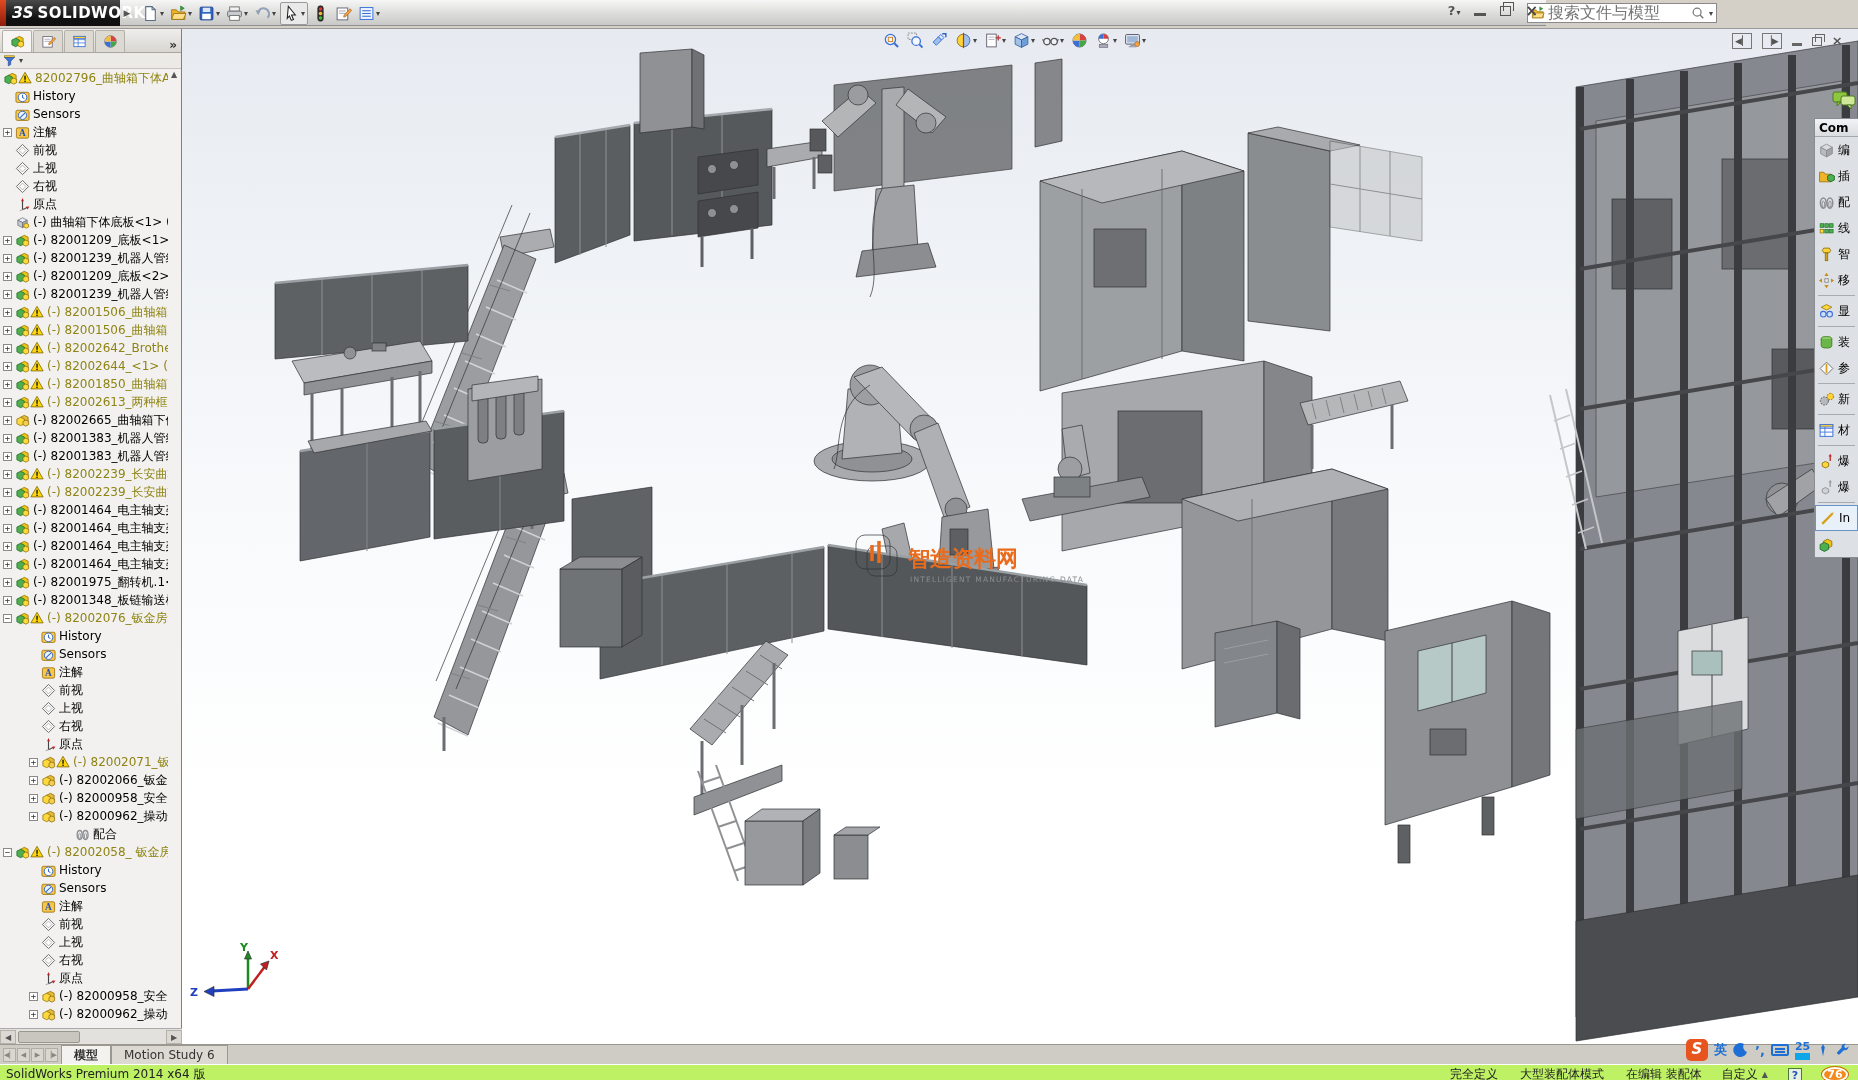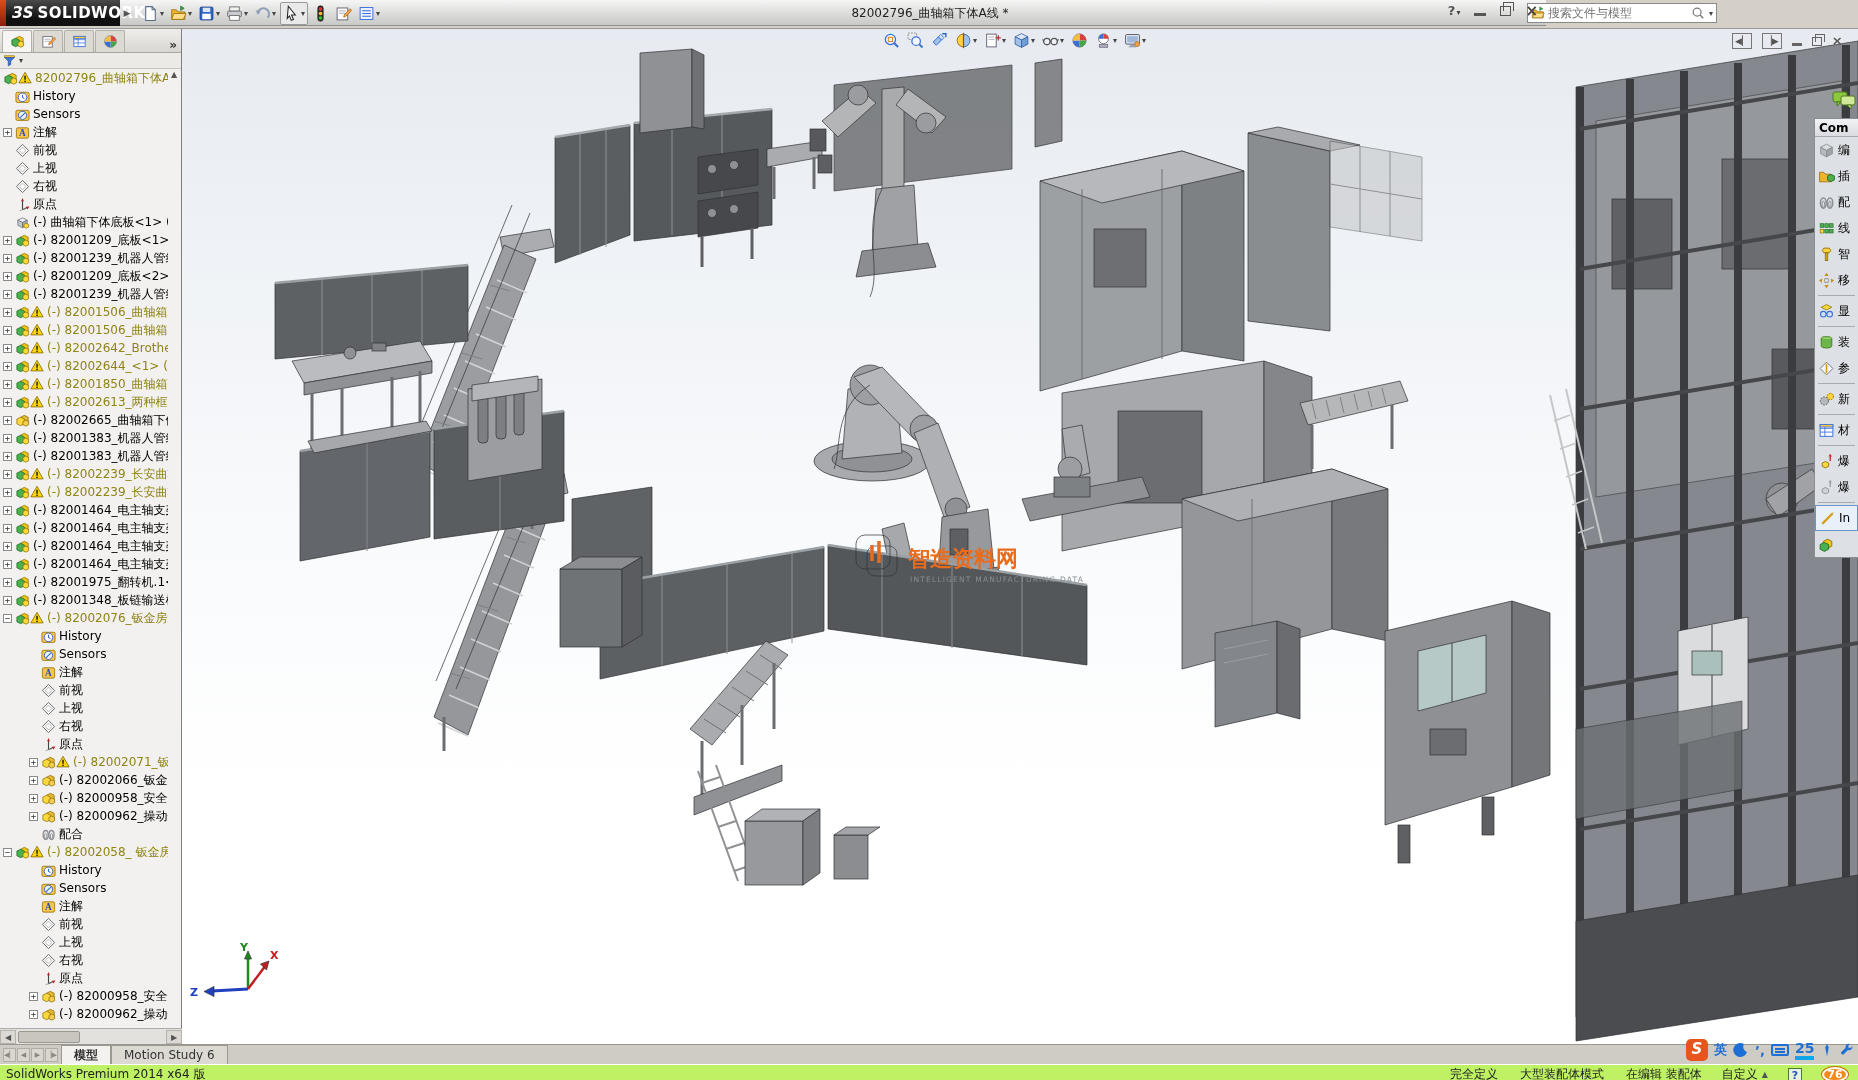--- a/index.html
+++ b/index.html
@@ -15,21 +15,21 @@
     background:linear-gradient(#4a4a4a,#111 70%); color:#fff; display:flex; align-items:center; padding-left:12px; }
   .brand::before { content:""; position:absolute; left:0; top:0; width:6px; height:26px; background:linear-gradient(#e04a1f,#8f1d0d); }
   .brand-ds { font-style:italic; font-weight:bold; font-size:15px; margin-right:4px; }
   .brand-name { font-weight:bold; font-size:15px; letter-spacing:.5px; }
   .brand-arrow { position:absolute; left:121px; top:5px; width:12px; height:16px; color:#555; font-size:9px; line-height:16px; text-align:center; }
   .tb-tools { position:absolute; left:140px; top:1px; height:24px; display:flex; align-items:center; gap:2px; }
   .tb-tool { display:flex; align-items:center; padding:2px 2px; border-radius:2px; }
   .tb-tool.pressed { border:1px solid #9a9a9a; background:#e9e9e9; }
   .tb-title { position:absolute; left:620px; width:620px; top:0; height:26px; text-align:center; line-height:26px; color:#222; }
   .searchbox { position:absolute; left:1527px; top:3px; width:190px; height:20px; background:#fff; border:1px solid #8a8a8a; display:flex; align-items:center; padding:0 3px; gap:3px; }
-  .searchbox input { border:none; outline:none; flex:1; font-size:12px; color:#888; min-width:0; background:transparent; }
+  .searchbox input { border:none; outline:none; flex:1; font-size:16px; color:#888; min-width:0; background:transparent; }
   .win-btns { position:absolute; right:8px; top:3px; display:flex; gap:14px; align-items:center; color:#444; }
   .help-q { font-weight:bold; font-size:13px; color:#555; }
   .glyph-min { width:12px; height:3px; background:#555; margin-top:8px; }
   .glyph-restore { width:11px; height:10px; border:1.5px solid #555; position:relative; }
   .glyph-restore::before { content:""; position:absolute; left:2px; top:-5px; width:9px; height:8px; border:1.5px solid #555; border-bottom:none; }
   .glyph-close { font-size:15px; font-weight:bold; color:#444; line-height:14px; }
 
   
   .leftpanel { position:absolute; left:0; top:28px; width:182px; height:1016px; background:#f2f1ef; border-right:1px solid #7f7f7f; border-top:1px solid #9a9a9a; }
   .lp-tabs { height:24px; background:linear-gradient(#efeeec,#d8d6d1); border-bottom:1px solid #a9a6a0; display:flex; align-items:flex-end; padding-left:2px; }
@@ -87,21 +87,21 @@
   .sb-help { width:14px; height:14px; background:#e8f0e0; border:1px solid #4a7a3a; color:#2255bb; font-weight:bold; font-size:11px; text-align:center; line-height:13px; }
   .sb-custom { display:flex; align-items:center; gap:4px; }
   .sb-custom .up { font-size:8px; color:#555; }
 
   
   .imebar { position:absolute; left:1686px; top:1038px; height:24px; display:flex; align-items:center; gap:6px; z-index:5; }
   .ime-logo { width:22px; height:22px; background:#e8541d; border-radius:5px; color:#fff; font-weight:bold; font-style:italic; font-size:15px; text-align:center; line-height:21px; }
   .ime-item { color:#1d6fd6; font-weight:bold; font-size:13px; }
   .ime-kbd { width:18px; height:12px; border:2px solid #1d6fd6; border-radius:2px; position:relative; }
   .ime-kbd::before { content:""; position:absolute; left:2px; top:2px; width:10px; height:2px; background:#1d6fd6; box-shadow:0 3px 0 #1d6fd6; }
-  .ime-u25 { font-size:14px; color:#1d6fd6; font-weight:bold; border-bottom:4px solid #0ea5e9; }
+  .ime-u25 { font-size:11px; color:#1d6fd6; font-weight:bold; border-bottom:7px solid #0ea5e9; }
 </style>
 </head>
 <body>
 
 <svg width="0" height="0" style="position:absolute" aria-hidden="true">
 <defs>
 <symbol id="i-asm" viewBox="0 0 16 16">
   <polygon points="6,4.5 10,2.5 14,4.5 14,9.5 10,11.5 6,9.5" fill="#f0c419" stroke="#8a6d00" stroke-width="0.8"></polygon>
   <polygon points="2,6.5 6,4.5 10,6.5 10,11.5 6,13.5 2,11.5" fill="#4caf50" stroke="#1c6b22" stroke-width="0.8"></polygon>
   <polygon points="8.5,9 11.5,7.5 14.5,9 14.5,12.5 11.5,14 8.5,12.5" fill="#ffd83d" stroke="#8a6d00" stroke-width="0.8"></polygon>
@@ -393,21 +393,20 @@
           <use href="#t-edit"></use>
         </svg>
       </span>
       <span class="tb-tool">
         <svg class="ic" style="width: 17px; height: 17px;">
           <use href="#t-list"></use>
         </svg>
         <span class="dd">▾</span>
       </span>
     </div>
-  <div class="tb-title">82002796_曲轴箱下体A线 *</div>
   <div class="searchbox">
     <svg class="ic" style="width:14px;height:14px">
         <use href="#t-open"></use>
       </svg>
     <input placeholder="搜索文件与模型" style="">
     <svg class="ic" viewBox="0 0 16 16" style="width:14px;height:14px">
       <circle cx="7" cy="7" r="4.5" fill="none" stroke="#777" stroke-width="1.4"></circle>
         <line x1="10.4" y1="10.4" x2="14" y2="14" stroke="#777" stroke-width="1.6"></line>
     </svg>
     <span class="dd">▾</span>
@@ -770,21 +769,21 @@
         </svg>
         <span class="tlabel">(-) 82000958_安全开关</span>
       </div>
       <div class="trow" style="padding-left: 29px;">
         <span class="exp">+</span>
         <svg class="ic" style="width: 15px; height: 15px;">
           <use href="#i-asm2"></use>
         </svg>
         <span class="tlabel">(-) 82000962_操动件&lt;</span>
       </div>
-      <div class="trow" style="padding-left: 29px;">
+      <div class="trow" style="padding-left: 29px; margin-left: 34px;">
         <span class="exp-sp"></span>
         <svg class="ic" style="width: 15px; height: 15px;">
           <use href="#i-mate"></use>
         </svg>
         <span class="tlabel">配合</span>
       </div>
       <div class="trow" style="padding-left: 3px;">
         <span class="exp">−</span>
         <svg class="ic" style="width: 15px; height: 15px;">
           <use href="#i-asm"></use>

